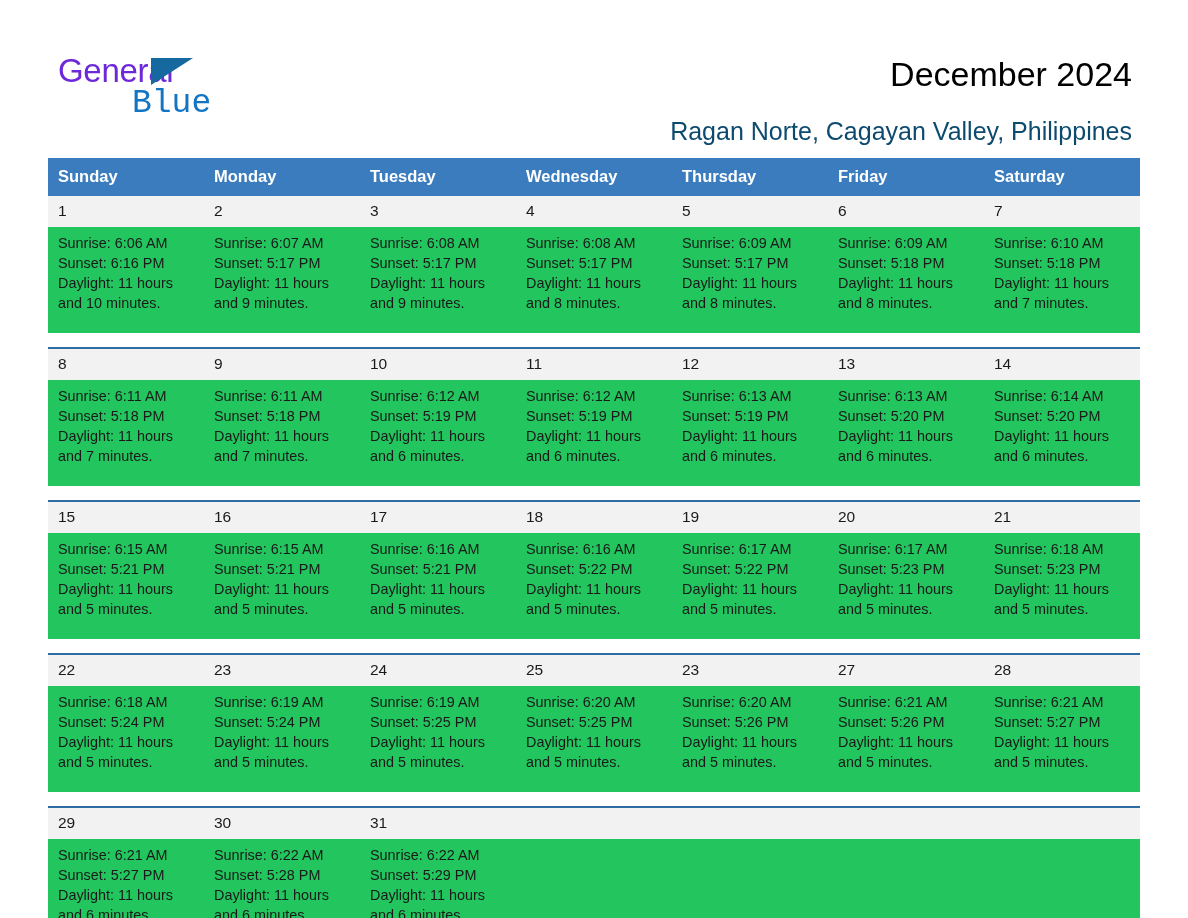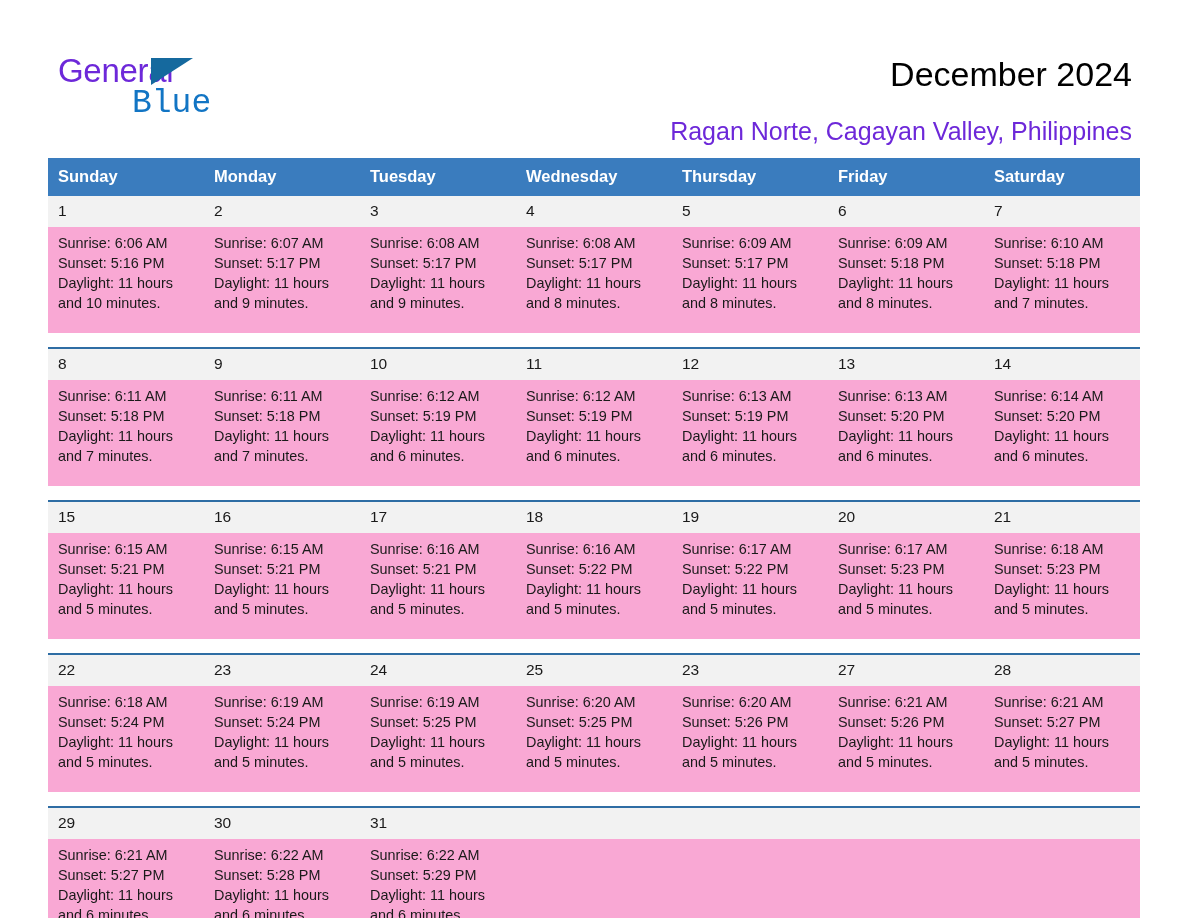--- a/index.html
+++ b/index.html
@@ -72,21 +72,21 @@
     text-align: right;
   }
   .month-title {
     font-size: 34px;
     color: #000000;
     line-height: 52px;
     white-space: nowrap;
   }
   .location-title {
     font-size: 25px;
-    color: #6d28d9;
+    color: #0c4a6e;
     line-height: 34px;
     margin-top: 14px;
     white-space: nowrap;
   }
 
   
   .calendar {
     position: absolute;
     left: 48px;
     top: 158px;
@@ -125,21 +125,21 @@
     background: #f2f2f2;
     font-size: 15.5px;
     color: #1a1a1a;
     padding: 5px 0 6px 10px;
     height: 20px;
     vertical-align: top;
     line-height: 20px;
   }
 
   tr.inforow td {
-    background: #f9a8d4;
+    background: #22c55e;
     vertical-align: top;
     padding: 6px 8px 10px 10px;
     height: 90px;
   }
   .info-line {
     font-size: 14.4px;
     line-height: 20px;
     color: #1a1a1a;
     white-space: nowrap;
   }
@@ -198,21 +198,21 @@
             <td><span>2</span></td>
             <td><span>3</span></td>
             <td><span>4</span></td>
             <td><span>5</span></td>
             <td><span>6</span></td>
             <td><span>7</span></td>
           </tr>
           <tr class="inforow">
             <td>
               <div class="info-line">Sunrise: 6:06 AM</div>
-              <div class="info-line">Sunset: 5:16 PM</div>
+              <div class="info-line">Sunset: 6:16 PM</div>
               <div class="info-line">Daylight: 11 hours</div>
               <div class="info-line">and 10 minutes.</div>
             </td>
             <td>
               <div class="info-line">Sunrise: 6:07 AM</div>
               <div class="info-line">Sunset: 5:17 PM</div>
               <div class="info-line">Daylight: 11 hours</div>
               <div class="info-line">and 9 minutes.</div>
             </td>
             <td>

